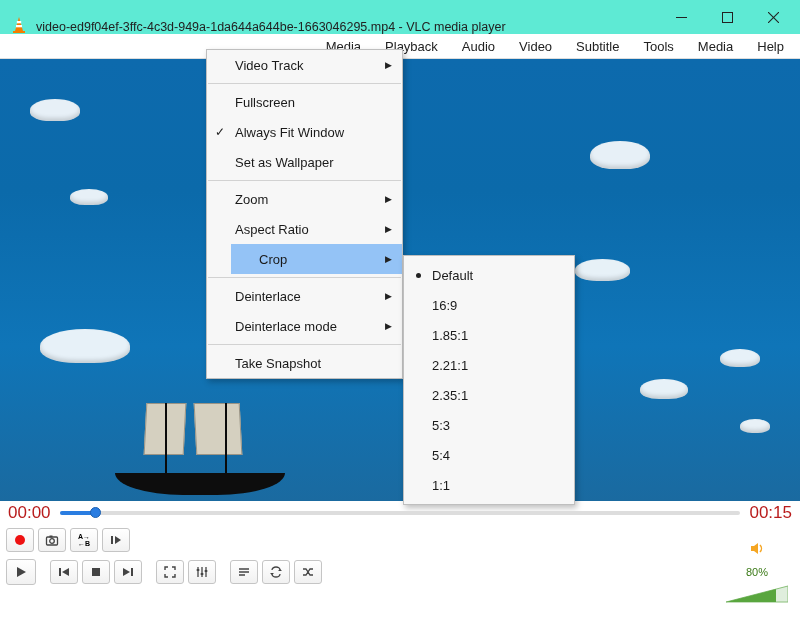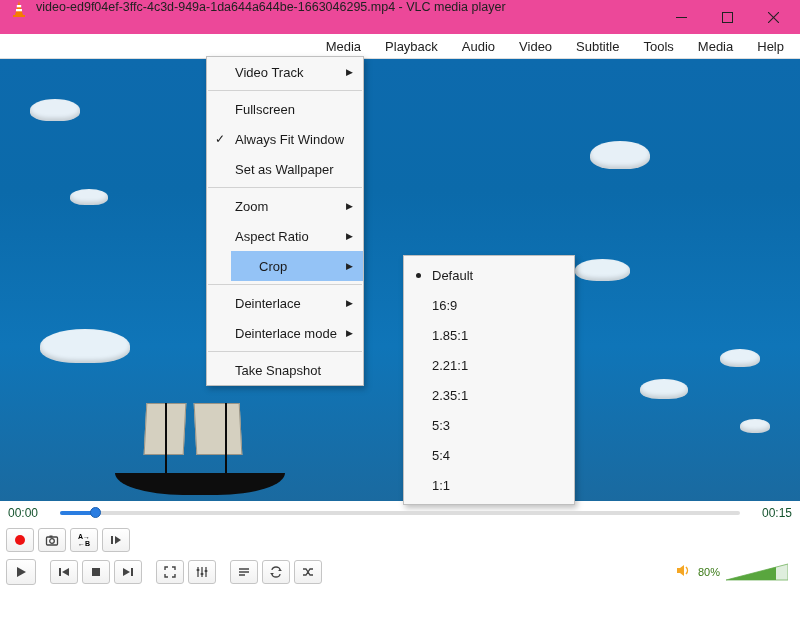--- a/index.html
+++ b/index.html
@@ -1,19 +1,19 @@
 <!DOCTYPE html>
 <html><head>
 <meta charset="utf-8">
 <style>
   * { box-sizing: border-box; margin: 0; padding: 0; font-family: 'Segoe UI', Tahoma, sans-serif; font-size: 13px; }
   body { width: 800px; height: 618px; background: #fff; position: relative; overflow: hidden; }
 
   
-  .titlebar { height: 34px; display: flex; align-items: flex-start; padding: 0 4px 0 10px; background: #ec4899; }
+  .titlebar { height: 34px; display: flex; align-items: flex-end; padding: 0 4px 0 10px; background: #5eead4; }
   .titlebar .cone { width: 18px; height: 18px; margin-right: 8px; }
   .titlebar .title { flex: 1; color: #222; font-size: 12.5px; }
   .titlebar .winbtn { width: 46px; height: 34px; display: flex; align-items: center; justify-content: center; color: #222; }
   .titlebar .winbtn svg { width: 11px; height: 11px; }
 
   
   .menubar { height: 25px; display: flex; align-items: center; padding: 0 4px; border-bottom: 1px solid #ddd; background: #fff; justify-content: flex-end; }
   .menubar .item { padding: 4px 12px; color: #222; }
 
   
@@ -31,49 +31,49 @@
   .hull { position: absolute; bottom: 0; left: 10px; width: 170px; height: 22px; background: #0d0d0d; border-radius: 0 0 40% 40% / 0 0 100% 100%; }
   .mast1, .mast2 { position: absolute; bottom: 22px; width: 2px; height: 70px; background: #0a0a0a; }
   .mast1 { left: 60px; }
   .mast2 { left: 120px; }
   .sail { position: absolute; background: #d5d0c0; border: 1px solid #9a9486; }
   .sailA { left: 40px; bottom: 40px; width: 40px; height: 52px; transform: skewX(-3deg); }
   .sailB { left: 90px; bottom: 40px; width: 46px; height: 52px; transform: skewX(3deg); }
 
   
   .dropdown { position: absolute; background: #f7f7f7; border: 1px solid #bfbfbf; box-shadow: 2px 3px 6px rgba(0,0,0,0.25); }
-  .video-menu { left: 206px; top: 56px; width: 158px; }
+  .video-menu { left: 206px; top: 49px; width: 197px; }
   .crop-menu { left: 403px; top: 255px; width: 172px; padding: 4px 0; }
   .dropdown .row { display: flex; align-items: center; height: 30px; padding: 0 10px 0 28px; color: #1a1a1a; position: relative; }
   .dropdown .row.highlighted { background: #94c3f6; margin-left: 24px; }
   .dropdown .row .arrow { margin-left: auto; font-size: 9px; color: #222; }
   .dropdown .sep { height: 1px; background: #d2d2d2; margin: 3px 1px; }
   .dropdown .check { position: absolute; left: 8px; font-size: 12px; color: #222; }
   .dropdown .bullet { position: absolute; left: 12px; width: 5px; height: 5px; background: #222; border-radius: 50%; }
 
   
   .timerow { height: 24px; display: flex; align-items: center; padding: 0 8px; background: #fff; gap: 8px; }
-  .timerow .time { color: #14532d; font-size: 12px; width: 44px; }
+  .timerow .time { color: #b91c1c; font-size: 17px; width: 44px; }
   .timerow .time.right { text-align: right; }
   .seek { flex: 1; height: 10px; position: relative; }
   .seek-track { position: absolute; top: 3px; left: 0; right: 0; height: 4px; background: #ddd; border-radius: 2px; }
   .seek-fill { position: absolute; top: 3px; left: 0; width: 34px; height: 4px; background: #2a7de1; border-radius: 2px; }
   .seek-thumb { position: absolute; top: -1px; left: 30px; width: 11px; height: 11px; background: #2a7de1; border-radius: 50%; border: 1px solid #1b5fb0; }
 
   
   .ctrlrow { height: 30px; display: flex; align-items: center; padding: 0 6px; gap: 4px; background: #fff; }
   .btn { width: 28px; height: 24px; border: 1px solid #c5c5c5; border-radius: 3px; background: linear-gradient(#fff,#f1f1f1); display: flex; align-items: center; justify-content: center; }
   .btn svg { width: 14px; height: 14px; }
   .ctrlrow .group { display: flex; gap: 4px; margin-right: 10px; }
   .ctrlrow2 { height: 34px; }
   .playbtn { width: 30px; height: 26px; }
   .spacer { flex: 1; }
 
   
-  .vol { display: flex; align-items: center; gap: 6px; margin-right: 6px; }
+  .vol { display: flex; align-items: center; gap: 6px; margin-right: 6px; flex-direction: column; }
   .vol .pct { color: #3b7a17; font-size: 11px; }
   .voltri { width: 62px; height: 20px; position: relative; }
   .voltri svg { width: 62px; height: 20px; }
   .speaker svg { width: 17px; height: 17px; }
 
   .abtxt { font-size: 7px; font-weight: bold; line-height: 7px; text-align: center; }
 </style>
 </head>
 <body>
 

